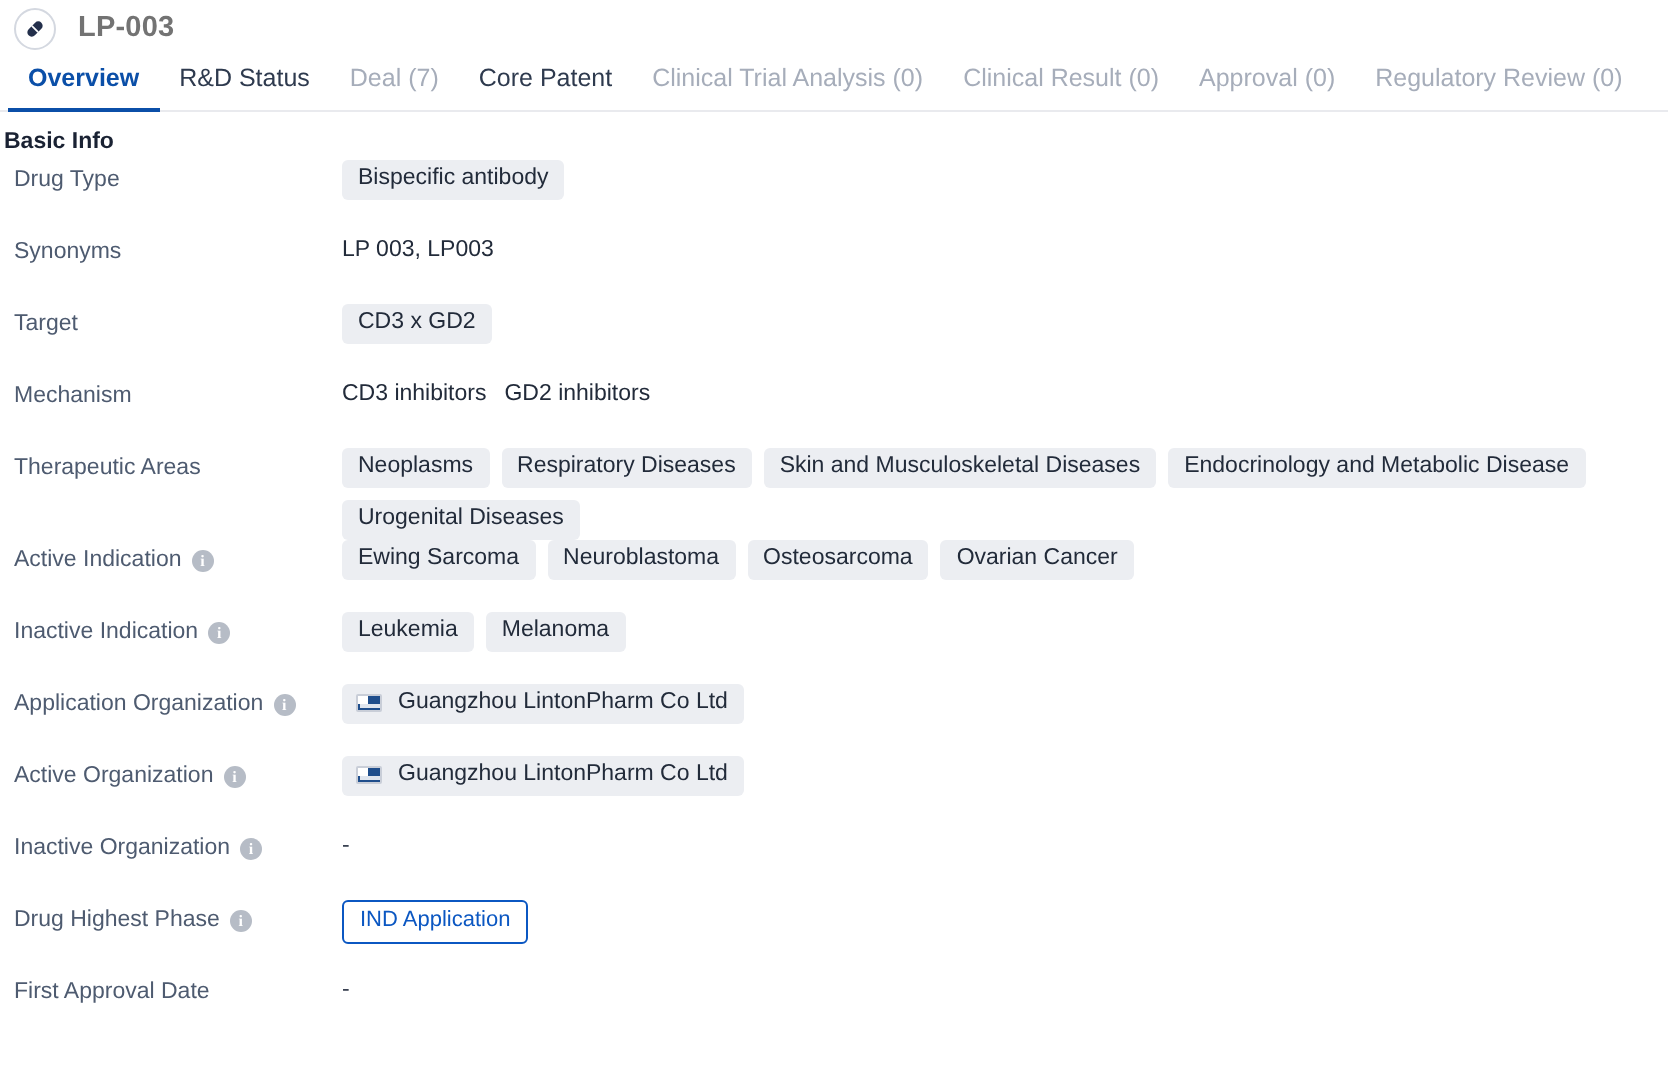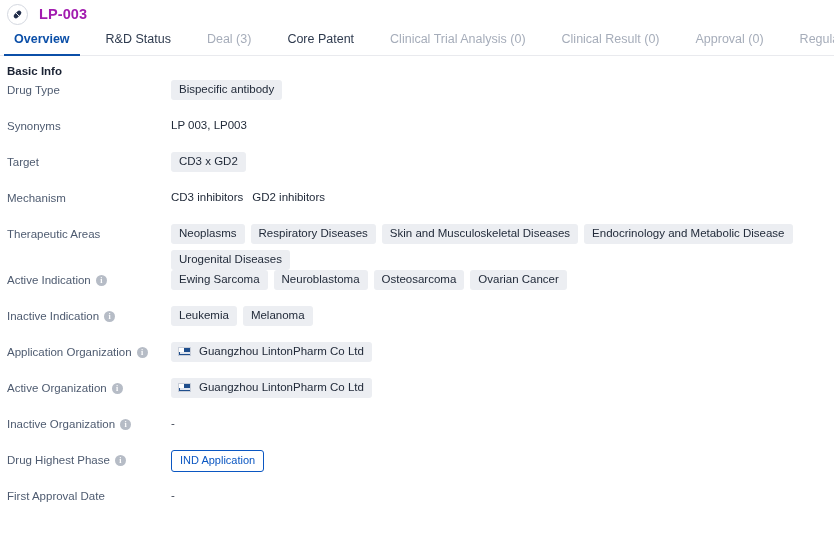--- a/index.html
+++ b/index.html
@@ -29,33 +29,32 @@
     display: flex;
     align-items: center;
     justify-content: center;
     flex: 0 0 auto;
   }
   .drug-icon svg { display: block; }
   .page-title {
     margin-left: 11px;
     font-size: 14.5px;
     font-weight: bold;
-    color: #a21caf;
+    color: #737373;
     letter-spacing: 0.1px;
   }
 
   
   .tabs-bar {
     position: relative;
     display: flex;
     align-items: flex-end;
     height: 28px;
     padding-left: 4px;
     border-bottom: 1px solid #e9eaee;
-    gap: 16px;
   }
   .tab {
     font-size: 12.5px;
     color: #2e3a4e;
     padding: 1px 10px 0 10px;
     white-space: nowrap;
     position: relative;
     height: 27px;
     line-height: 20px;
     cursor: pointer;
@@ -76,21 +75,21 @@
   .tab.muted { color: #a6adba; }
 
   
   .content {
     padding: 0;
   }
   .section-title {
     font-size: 11.5px;
     font-weight: bold;
     color: #1a2233;
-    padding: 9px 0 0 7px;
+    padding: 9px 0 0 2px;
     height: 24px;
   }
   .row {
     display: flex;
     align-items: flex-start;
     min-height: 36px;
     padding-left: 7px;
   }
   .row-label {
     flex: 0 0 164px;
@@ -203,21 +202,21 @@
         <line x1="6.5" y1="4.3" x2="6.5" y2="8.7" stroke="#ffffff" stroke-width="0.9"></line>
       </g>
     </svg>
   </div>
   <div class="page-title">LP-003</div>
 </div>
 
 <div class="tabs-bar">
   <div class="tab active">Overview</div>
   <div class="tab">R&amp;D Status</div>
-  <div class="tab muted">Deal (3)</div>
+  <div class="tab muted">Deal (7)</div>
   <div class="tab">Core Patent</div>
   <div class="tab muted">Clinical Trial Analysis (0)</div>
   <div class="tab muted">Clinical Result (0)</div>
   <div class="tab muted">Approval (0)</div>
   <div class="tab muted">Regulatory Review (0)</div>
 </div>
 
 <div class="content">
 
   <div class="section-title">Basic Info</div>

